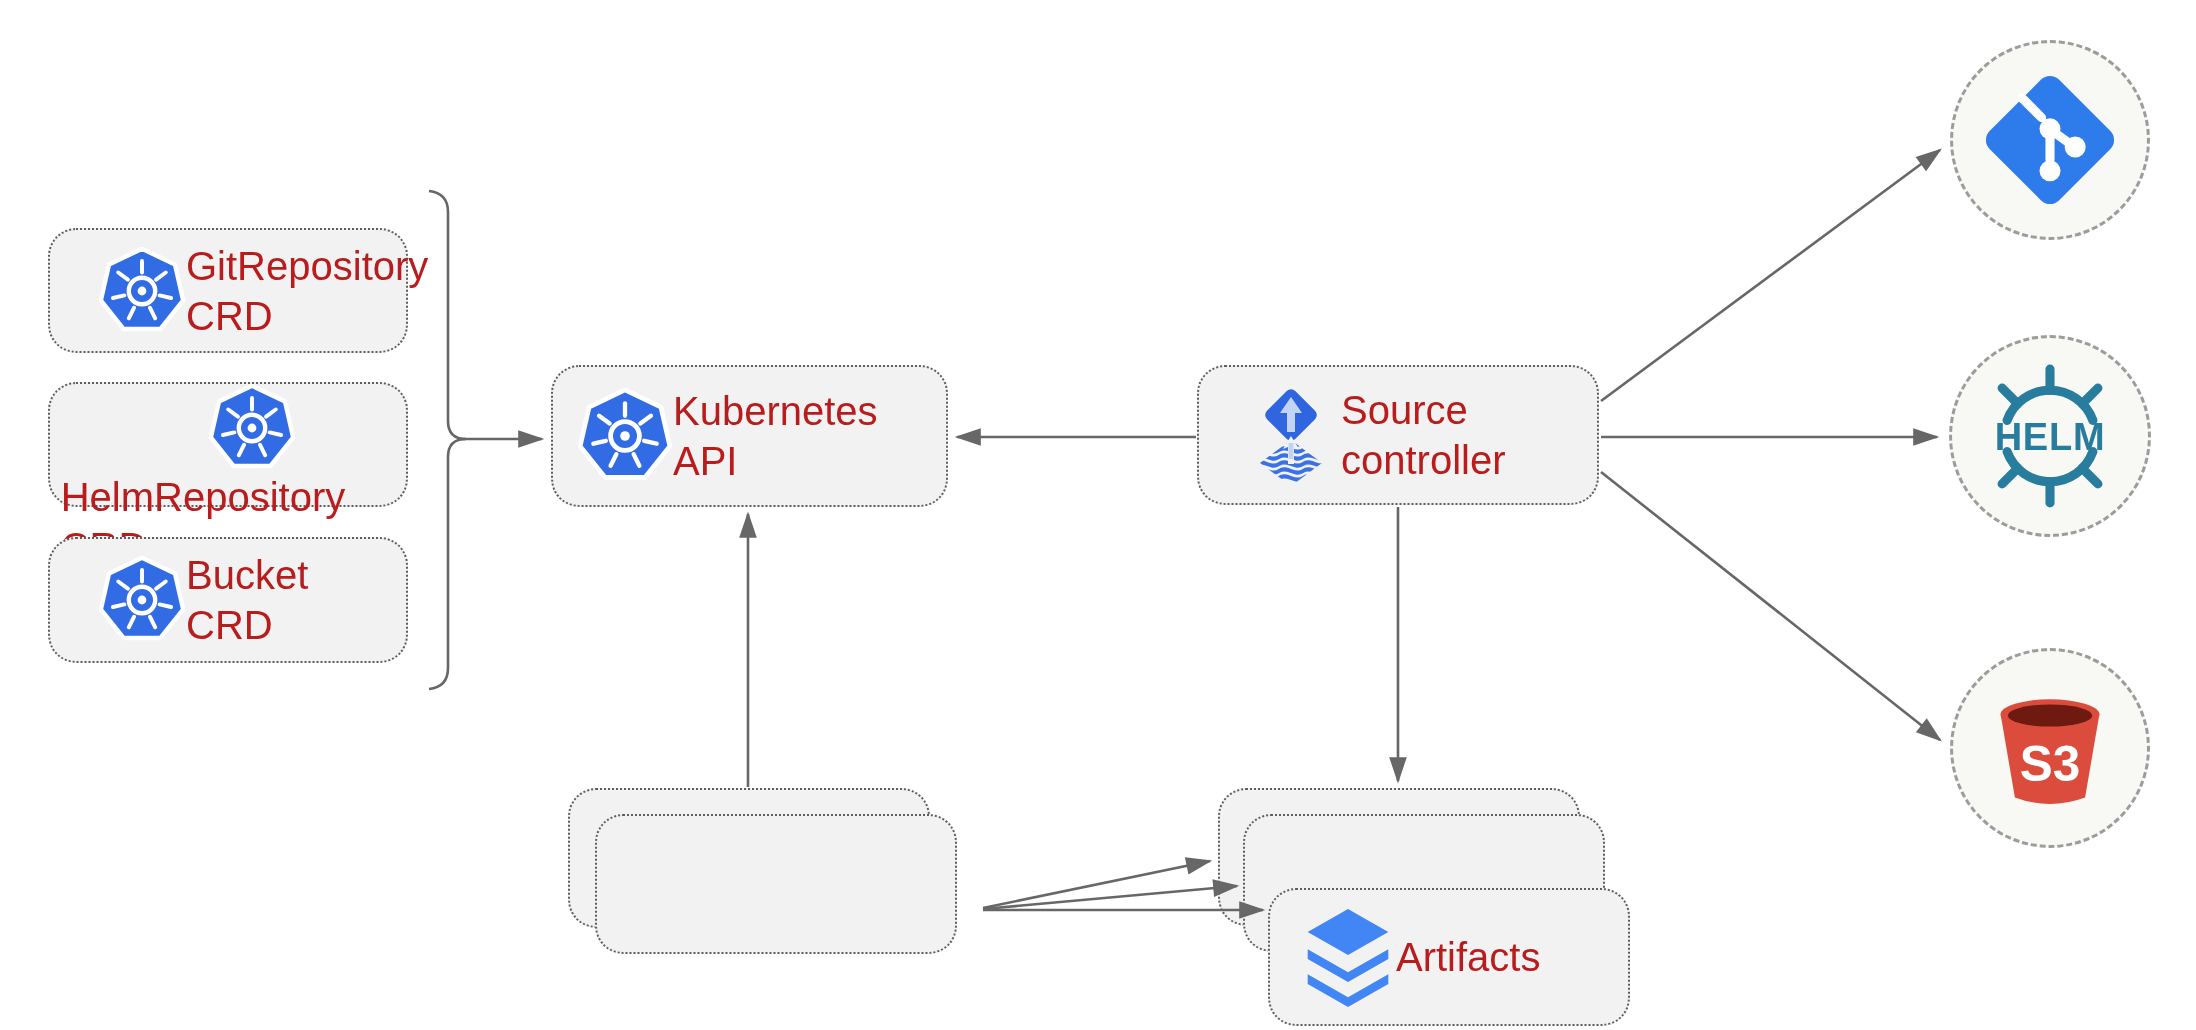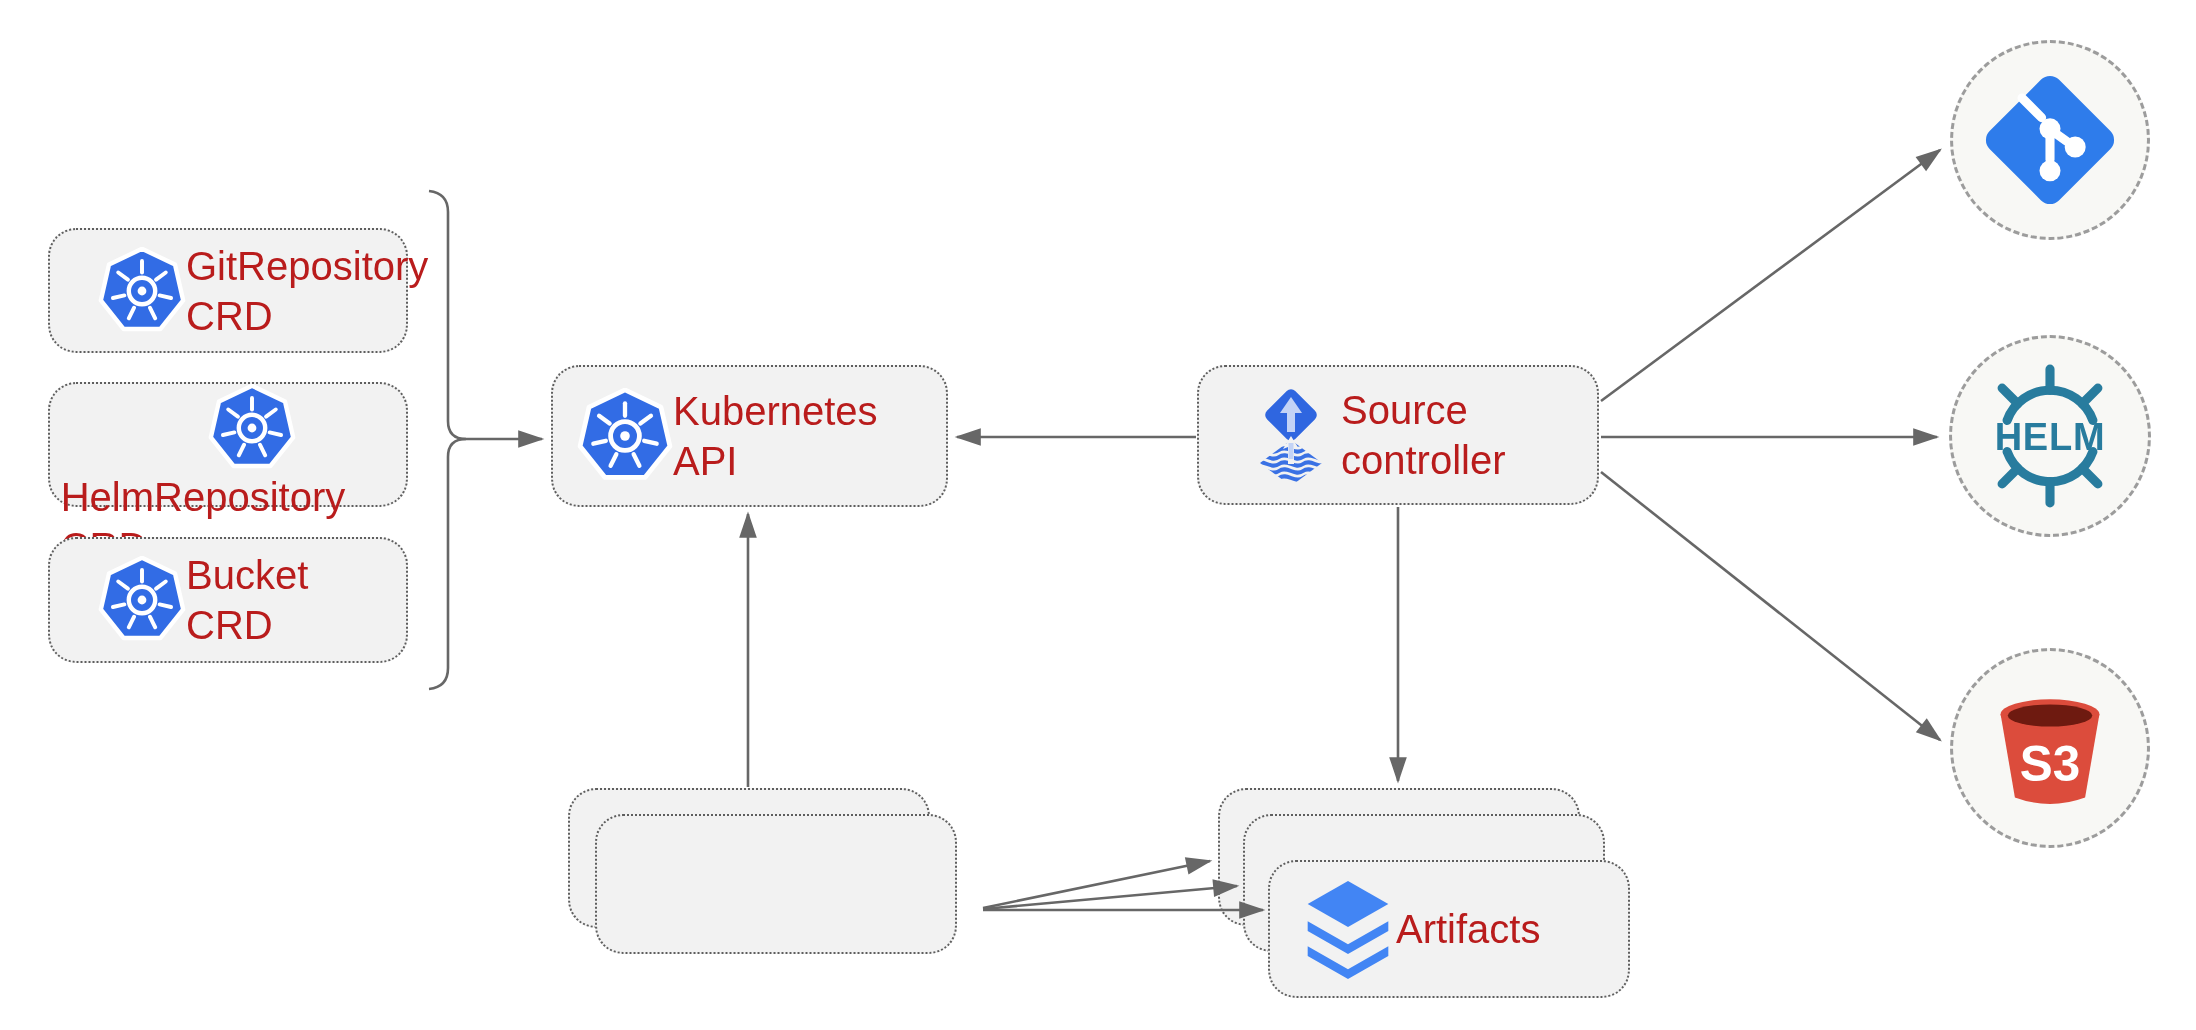--- a/index.html
+++ b/index.html
@@ -147,21 +147,21 @@
       </svg>
     <div class="label">Source
 controller</div>
   </div>
 
   <div class="stack-card" style="left:568px; top:788px; width:362px; height:140px;"></div>
   <div class="stack-card" style="left:595px; top:814px; width:362px; height:140px;"></div>
 
   <div class="stack-card" style="left:1218px; top:788px; width:362px; height:138px;"></div>
   <div class="stack-card" style="left:1243px; top:814px; width:362px; height:138px;"></div>
-  <div class="node" style="left:1268px; top:860px; width:362px; height:138px;">
+  <div class="node" style="left:1268px; top:888px; width:362px; height:138px;">
     <svg class="icon" width="96" height="100" style="margin-left:30px;">
         <use href="#sym-layers"></use>
       </svg>
     <div class="label">Artifacts</div>
   </div>
 
   <div class="circle" style="left:1950px; top:40px; width:200px; height:200px;">
     <svg width="140" height="140">
         <use href="#sym-git"></use>
       </svg>

